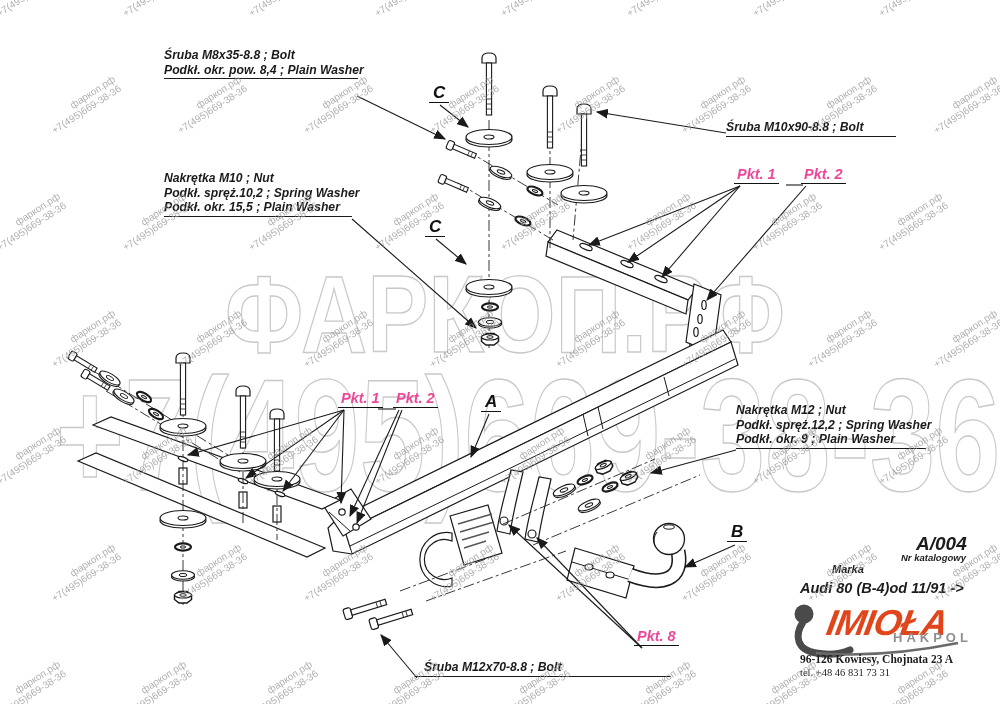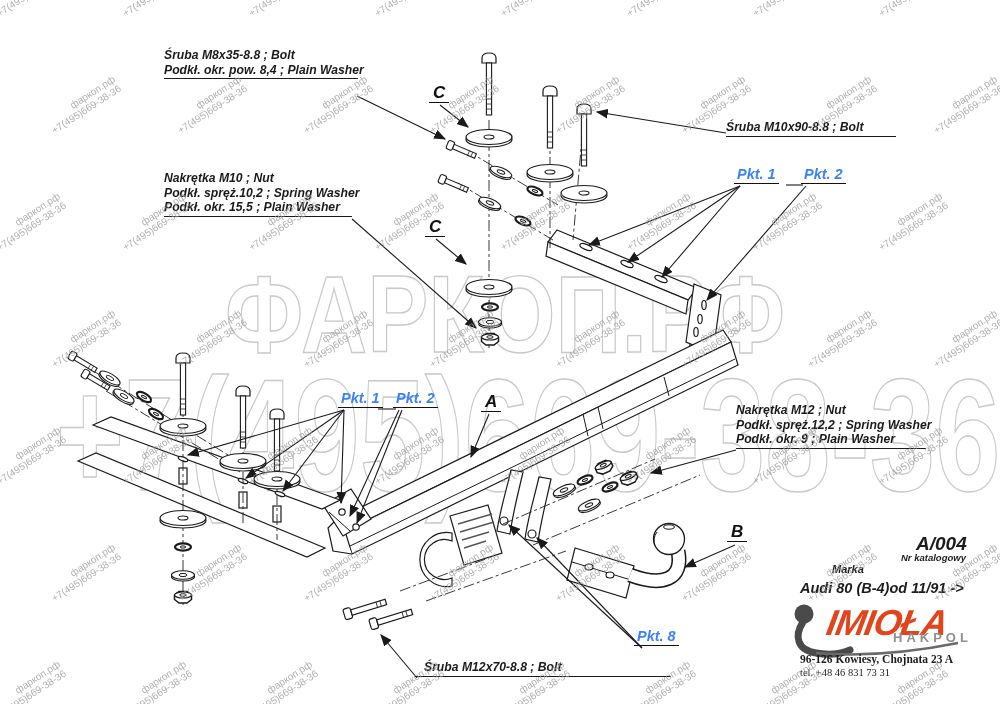--- a/index.html
+++ b/index.html
@@ -3,21 +3,21 @@
 <meta charset="utf-8">
 <style>
   html,body{margin:0;padding:0;background:#888;}
   #stage{position:relative;width:1000px;height:704px;background:#ffffff;overflow:hidden;
          font-family:"Liberation Sans",sans-serif;}
   #drawing-svg{position:absolute;left:0;top:0;}
   
   .callout{position:absolute;font-style:italic;font-weight:700;font-size:12.2px;line-height:14.6px;
            color:#1a1a1a;border-bottom:1.6px solid #1a1a1a;padding-bottom:1px;white-space:nowrap;}
   .marker-label{position:absolute;font-style:italic;font-weight:700;font-size:14.5px;line-height:16px;
-           color:#3b82f6;border-bottom:1.7px solid #111;padding:0 3px 1px 3px;text-align:center;white-space:nowrap;}
+           color:#ec4899;border-bottom:1.7px solid #111;padding:0 3px 1px 3px;text-align:center;white-space:nowrap;}
   .letter-label{position:absolute;font-style:italic;font-weight:700;font-size:17px;line-height:17px;
            color:#111;border-bottom:1.7px solid #111;padding:0 4px 1px 4px;text-align:center;}
   
   .info-txt{position:absolute;color:#1c1c1c;font-style:italic;font-weight:700;white-space:nowrap;}
   #catalog-label{left:901px;top:516px;font-size:9.5px;margin-top:36px;}
   #catalog-number{left:916px;top:533px;font-size:19px;}
   #brand-label{left:832px;top:563px;font-size:11px;}
   #model-row{left:800px;top:580px;width:160px;display:flex;justify-content:space-between;font-size:14.5px;}
   #logo-name{left:827px;top:602px;font-size:36px;font-weight:900;color:#e0451c;
              transform:skewX(-10deg);letter-spacing:-1px;}

